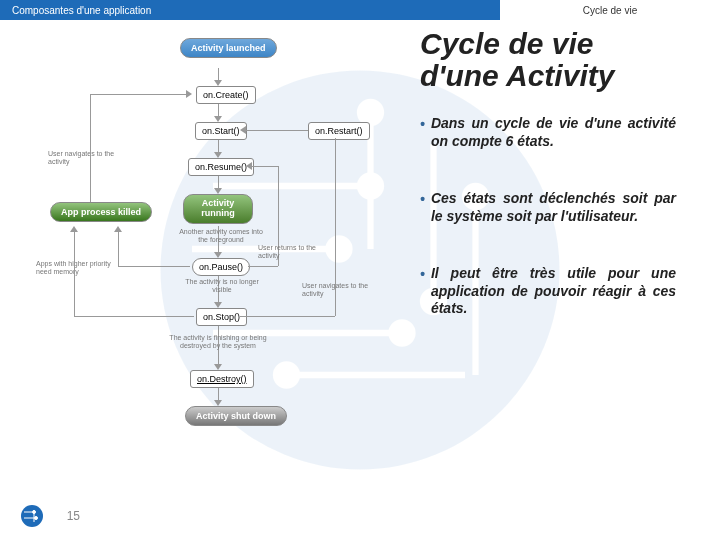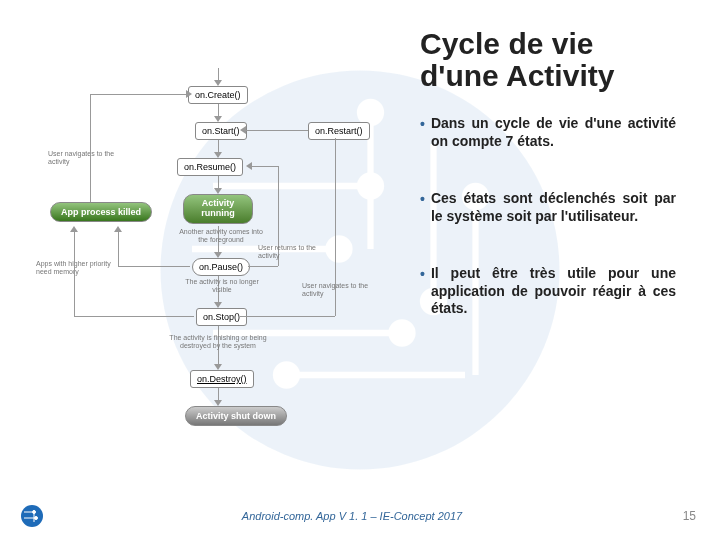--- a/index.html
+++ b/index.html
@@ -64,20 +64,21 @@
     height: 480px;
   }
   .diagram-col {
     width: 410px;
     position: relative;
     padding: 10px 0 0 10px;
   }
   .text-col {
     flex: 1;
     padding: 8px 44px 0 10px;
+    font-style: italic;
   }
   .title {
     font-size: 30px;
     font-weight: bold;
     color: #222;
     line-height: 1.05;
     text-align: left;
     margin-bottom: 24px;
   }
   .bullet {
@@ -202,34 +203,37 @@
         <circle cx="270" cy="230" r="10" fill="#fff"></circle>
       <line x1="310" y1="140" x2="310" y2="300"></line>
         <circle cx="310" cy="130" r="10" fill="#fff"></circle>
       <line x1="140" y1="300" x2="300" y2="300"></line>
         <circle cx="130" cy="300" r="10" fill="#fff"></circle>
     </g>
   </svg>
 </div>
 
 <div class="header">
+  <div class="header-mid">Composantes d'une application</div>
+  <div class="header-right">Cycle de vie</div>
 </div>
 
 <div class="content">
   <div class="diagram-col">
 
+    <div class="pill blue" style="left:180px; top:18px;">Activity launched</div>
     <div class="arrowline" style="left:218px; top:48px; width:1px; height:14px;"></div>
       <div class="arrowhead" style="left:214px; top:60px;"></div>
-    <div class="node" style="left:188px; top:66px;text-align:center;">on.Create()</div>
+    <div class="node" style="left:196px; top:66px;text-align:center;">on.Create()</div>
     <div class="arrowline" style="left:218px; top:84px; width:1px; height:14px;"></div>
       <div class="arrowhead" style="left:214px; top:96px;"></div>
     <div class="node" style="left:195px; top:102px;">on.Start()</div>
     <div class="arrowline" style="left:218px; top:120px; width:1px; height:14px;"></div>
       <div class="arrowhead" style="left:214px; top:132px;"></div>
-    <div class="node" style="left:177px; top:138px;">on.Resume()</div>
+    <div class="node" style="left:188px; top:138px;">on.Resume()</div>
     <div class="arrowline" style="left:218px; top:156px; width:1px; height:14px;"></div>
       <div class="arrowhead" style="left:214px; top:168px;"></div>
     <div class="pill green2" style="left:183px; top:174px; line-height:1.1;text-align:center;">Activity running</div>
     <div class="arrowline" style="left:218px; top:206px; width:1px; height:28px;"></div>
       <div class="arrowhead" style="left:214px; top:232px;"></div>
     <div class="label" style="left:176px; top:208px; text-align:center; max-width:90px;">Another activity comes into the foreground</div>
     <div class="node" style="left:192px; top:238px;border-radius:9px;">on.Pause()</div>
     <div class="arrowline" style="left:218px; top:256px; width:1px; height:28px;"></div>
       <div class="arrowhead" style="left:214px; top:282px;"></div>
     <div class="label" style="left:182px; top:258px; text-align:center; max-width:80px;">The activity is no longer visible</div>
@@ -267,21 +271,21 @@
     <div class="arrowhead up" style="left:114px; top:206px;"></div>
     <div class="arrowline" style="left:74px; top:296px; width:120px; height:1px;"></div>
     <div class="arrowline" style="left:74px; top:210px; width:1px; height:86px;"></div>
     <div class="arrowhead up" style="left:70px; top:206px;"></div>
   </div>
 
   <div class="text-col">
     <div class="title">Cycle de vie d'une Activity</div>
     <div class="bullet">
       <span class="dot">•</span>
-      <span class="btxt">Dans un cycle de vie d'une activité on compte 7 états.</span>
+      <span class="btxt">Dans un cycle de vie d'une activité on compte 6 états.</span>
     </div>
     <div class="bullet">
       <span class="dot">•</span>
       <span class="btxt">Ces états sont déclenchés soit par le système soit par l'utilisateur.</span>
     </div>
     <div class="bullet">
       <span class="dot">•</span>
       <span class="btxt">Il peut être très utile pour une application de pouvoir réagir à ces états.</span>
     </div>
   </div>
@@ -293,15 +297,14 @@
         <circle cx="12" cy="12" r="11" fill="#1e6bb8"></circle>
         <g stroke="#fff" stroke-width="1">
           <line x1="4" y1="8" x2="12" y2="8"></line>
           <line x1="4" y1="14" x2="14" y2="14"></line>
           <line x1="14" y1="6" x2="14" y2="18"></line>
           <circle cx="14" cy="8" r="1.5" fill="#fff"></circle>
           <circle cx="16" cy="14" r="1.5" fill="#fff"></circle>
         </g>
       </svg>
   </div>
-  <div class="footer-text">Android-comp. App V 1. 1 – IE-Concept 2017</div>
   <div class="footer-num">15</div>
 </div>
 
 </body></html>

